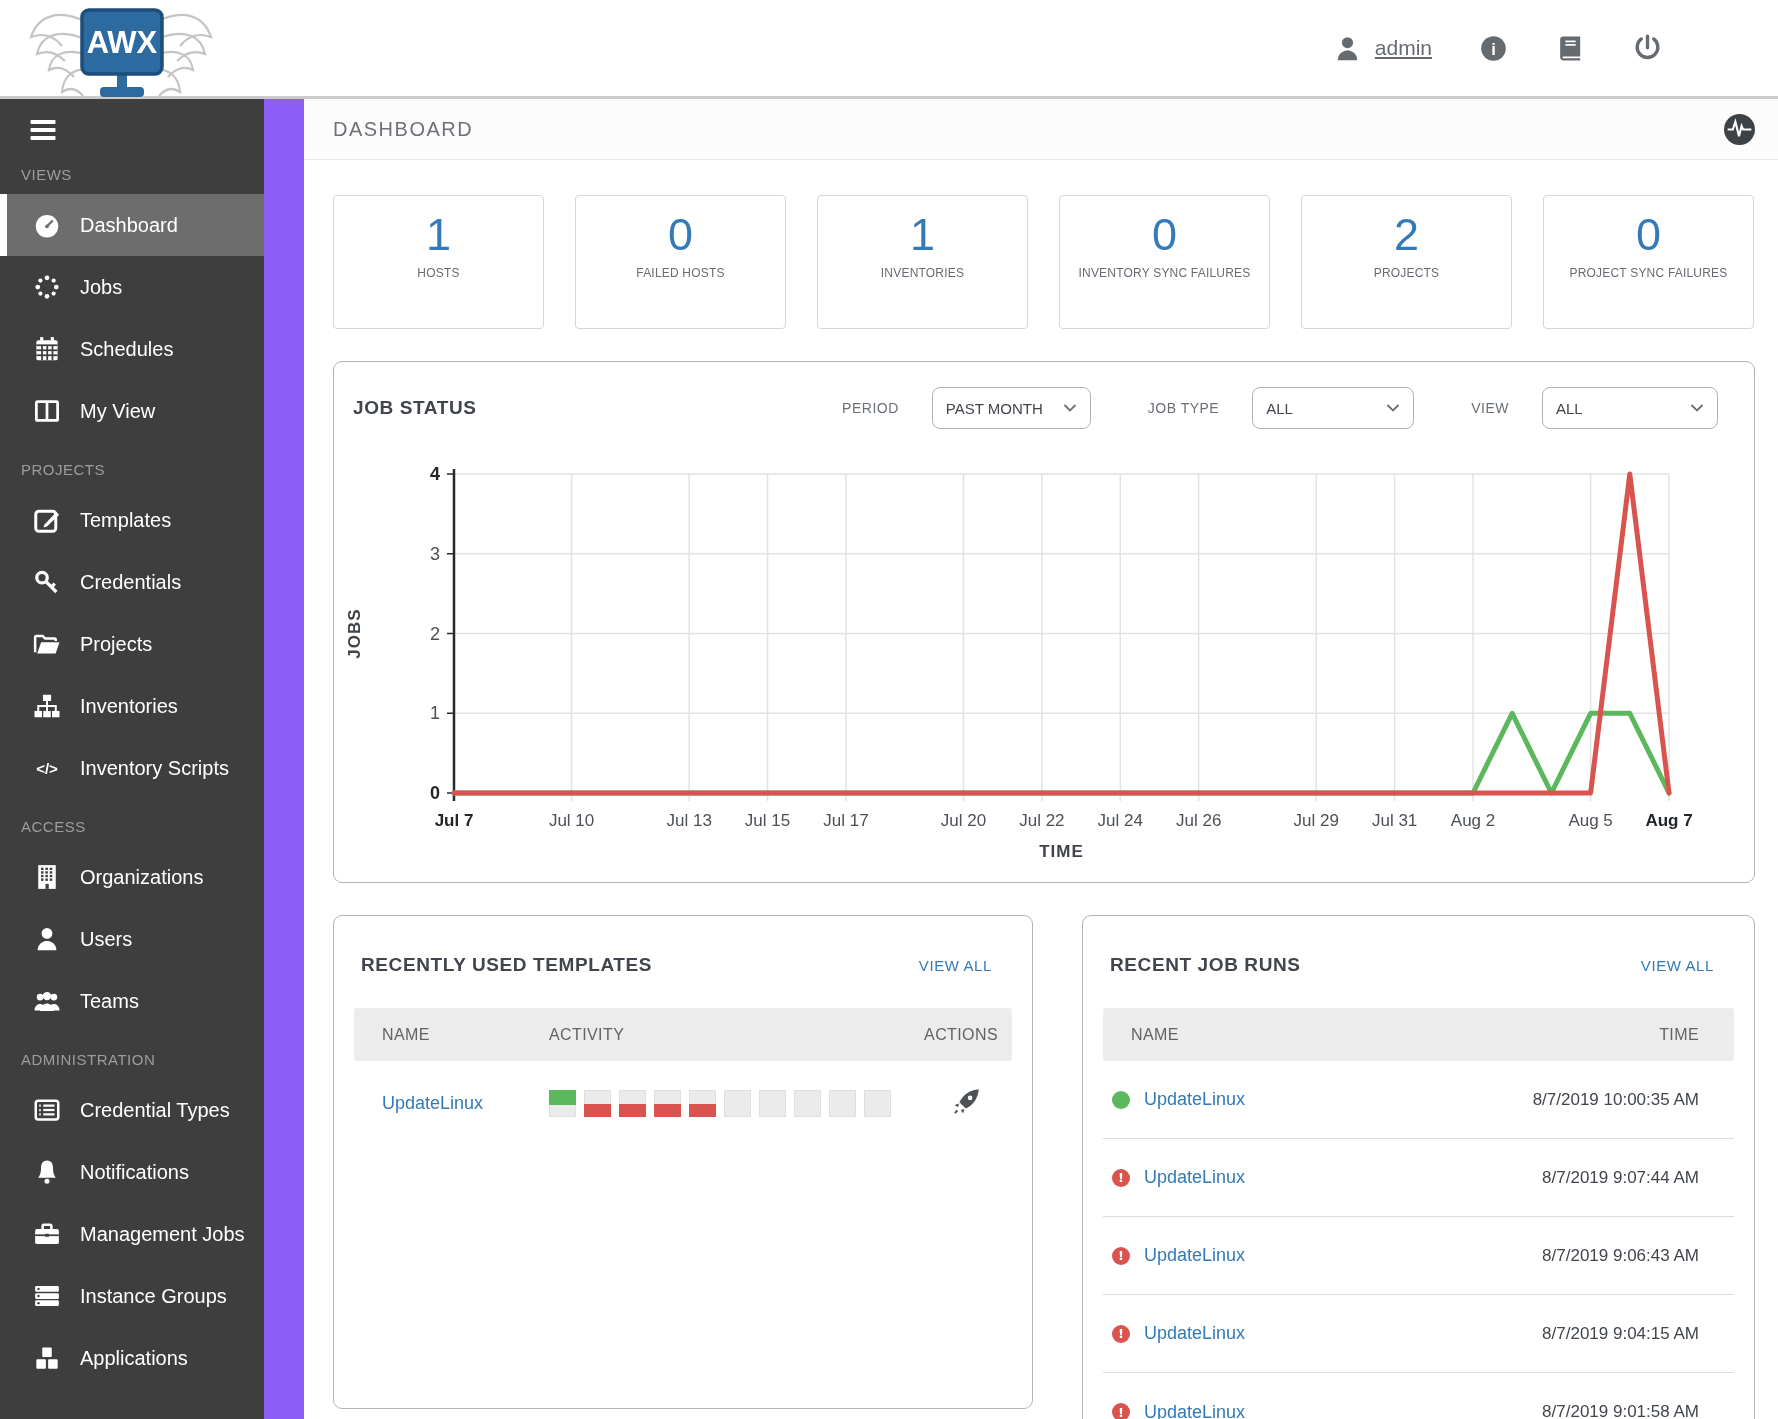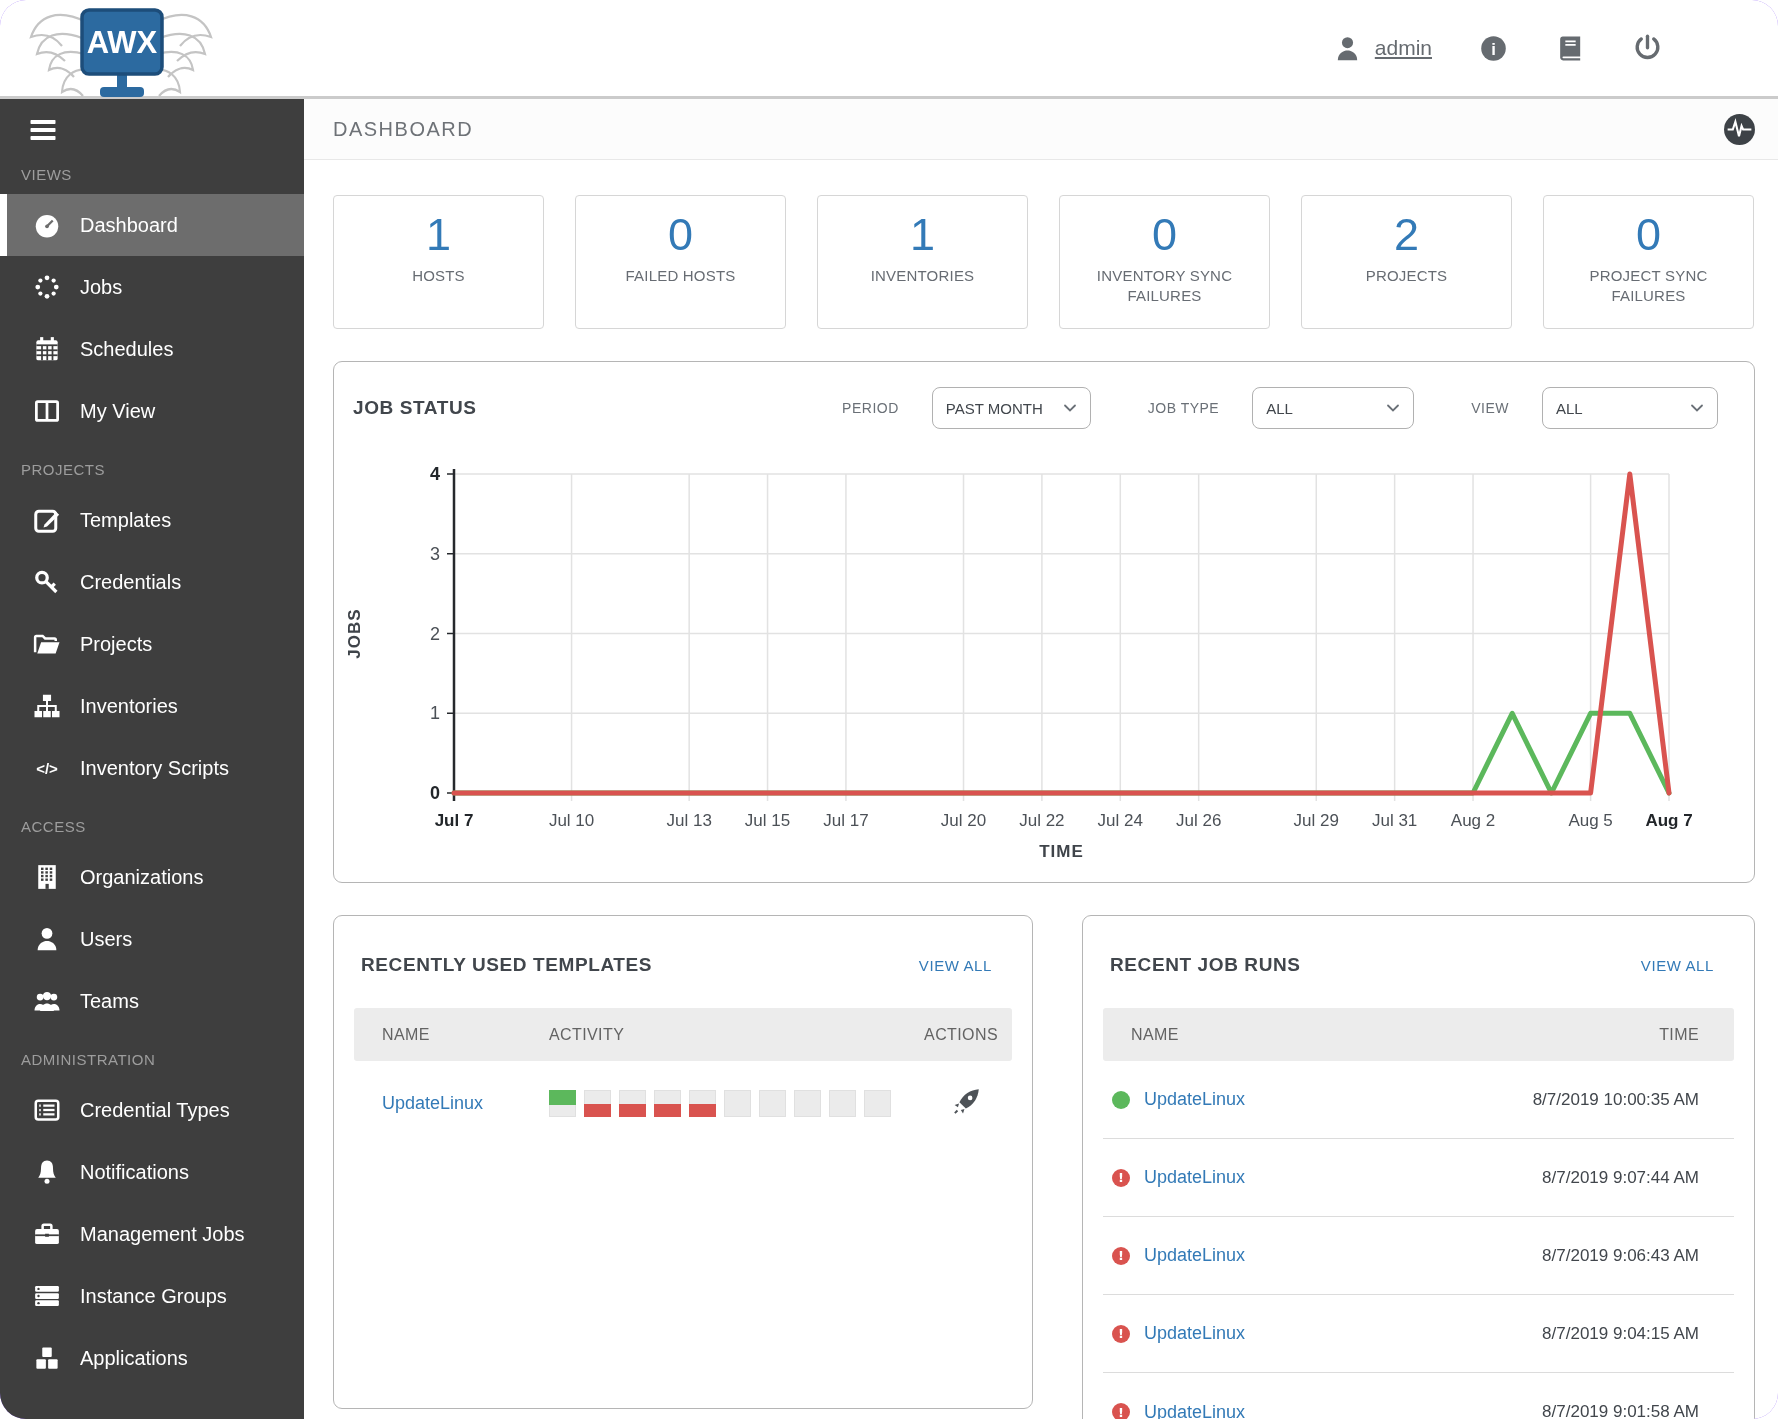--- a/index.html
+++ b/index.html
@@ -1,31 +1,31 @@
 <!DOCTYPE html>
 <html><head>
 <meta charset="utf-8">
 <style>
   * { box-sizing: border-box; margin: 0; padding: 0; }
   html,body { width:1778px; height:1419px; }
   body { font-family:"Liberation Sans","DejaVu Sans",sans-serif; background:#fff; overflow:hidden; }
-  .screen { position:relative; width:1778px; height:1419px; background:#8b5cf6; overflow:hidden;border-radius:26px; }
+  .screen { position:relative; width:1778px; height:1419px; background:#8b5cf6; overflow:hidden; }
 
   
   .top-header { position:absolute; left:0; top:0; width:1778px; height:99px; background:#fff; border-bottom:3px solid #cbcbcb; z-index:20; }
   .logo { position:absolute; left:26px; top:2px; width:190px; height:114px; z-index:25; cursor:pointer; }
   .header-right { position:absolute; right:115px; top:0; height:96px; display:flex; align-items:center; gap:46px; color:#666b70;text-decoration:underline; }
   .user-chip { display:flex; align-items:center; gap:12px; cursor:pointer; }
   .user-chip svg { width:27px; height:27px; }
   .user-name { font-size:21px; color:#666b70; }
   .hicon { display:inline-flex; cursor:pointer; }
   .hicon svg { width:31px; height:31px; }
 
   
-  .sidebar { position:absolute; left:0; top:99px; width:304px; height:1320px; background:#3e3e3e; z-index:10; }
+  .sidebar { position:absolute; left:0; top:99px; width:264px; height:1320px; background:#3e3e3e; z-index:10; }
   .hamburger { margin:16px 0 0 27px; width:34px; height:32px; color:#fff; cursor:pointer; }
   .hamburger svg { width:32px; height:30px; }
   .section-label { display:block; padding:19px 0 11px 21px; font-size:15px; color:#9d9d9d; letter-spacing:.5px; }
   .nav-item { position:relative; display:flex; align-items:center; height:62px; padding-left:30px; color:#fff; cursor:pointer; }
   .nav-item .nicon { width:34px; display:flex; justify-content:center; color:#fff; }
   .nav-item .nicon svg { width:30px; height:30px; }
   .nav-item .nlabel { margin-left:16px; font-size:20px; }
   .nav-item.active { background:#6d6d6d; }
   .nav-item.active::before { content:''; position:absolute; left:0; top:0; bottom:0; width:7px; background:#fff; }
 
@@ -33,21 +33,21 @@
   .dashboard-bar { position:absolute; left:304px; top:99px; width:1474px; height:61px; background:#fcfcfc; border-bottom:1px solid #e8e8e8; display:flex; align-items:center; z-index:5; }
   .db-title { margin-left:29px; font-size:20px; color:#6e7277; letter-spacing:1.5px; }
   .activity-icon { position:absolute; right:22px; top:14px; width:33px; height:33px; cursor:pointer; }
 
   
   .content { position:absolute; left:304px; top:160px; width:1474px; height:1259px; overflow:hidden; background:#fff; }
 
   .stats-row { position:absolute; left:29px; top:35px; display:flex; gap:31px; }
   .card { width:211px; height:134px; border:1px solid #d6d6d6; border-radius:4px; text-align:center; cursor:pointer; background:#fff; }
   .card .num { margin-top:13px; font-size:45px; color:#337ab7; line-height:1.15; }
-  .card .lbl { margin-top:5px; font-size:15px; color:#676c73; letter-spacing:.2px; line-height:1.32; padding:0 14px; }
+  .card .lbl { margin-top:5px; font-size:12px; color:#676c73; letter-spacing:.2px; line-height:1.32; padding:0 14px; }
 
   .panel { position:absolute; background:#fff; border:1px solid #b5b5b5; border-radius:9px; }
   .job-status-panel { left:29px; top:201px; width:1422px; height:522px; }
   .js-head { display:flex; justify-content:space-between; align-items:center; padding:25px 36px 0 19px; }
   .panel-title { font-size:19px; font-weight:bold; color:#41464c; letter-spacing:.6px; }
   .controls { display:flex; align-items:center;gap:17px; }
   .ctrl-label { font-size:14px; color:#6a7077; letter-spacing:.5px; margin-right:16px; }
   .dropdown { display:flex; align-items:center; justify-content:space-between; height:42px; border:1px solid #b1b1b1; border-radius:8px; padding:0 13px; font-size:15px; color:#41464c; margin-right:40px; cursor:pointer; background:#fff; }
   .dropdown:last-child { margin-right:0; }
   .dropdown svg { width:14px; height:12px; margin-left:10px; }

